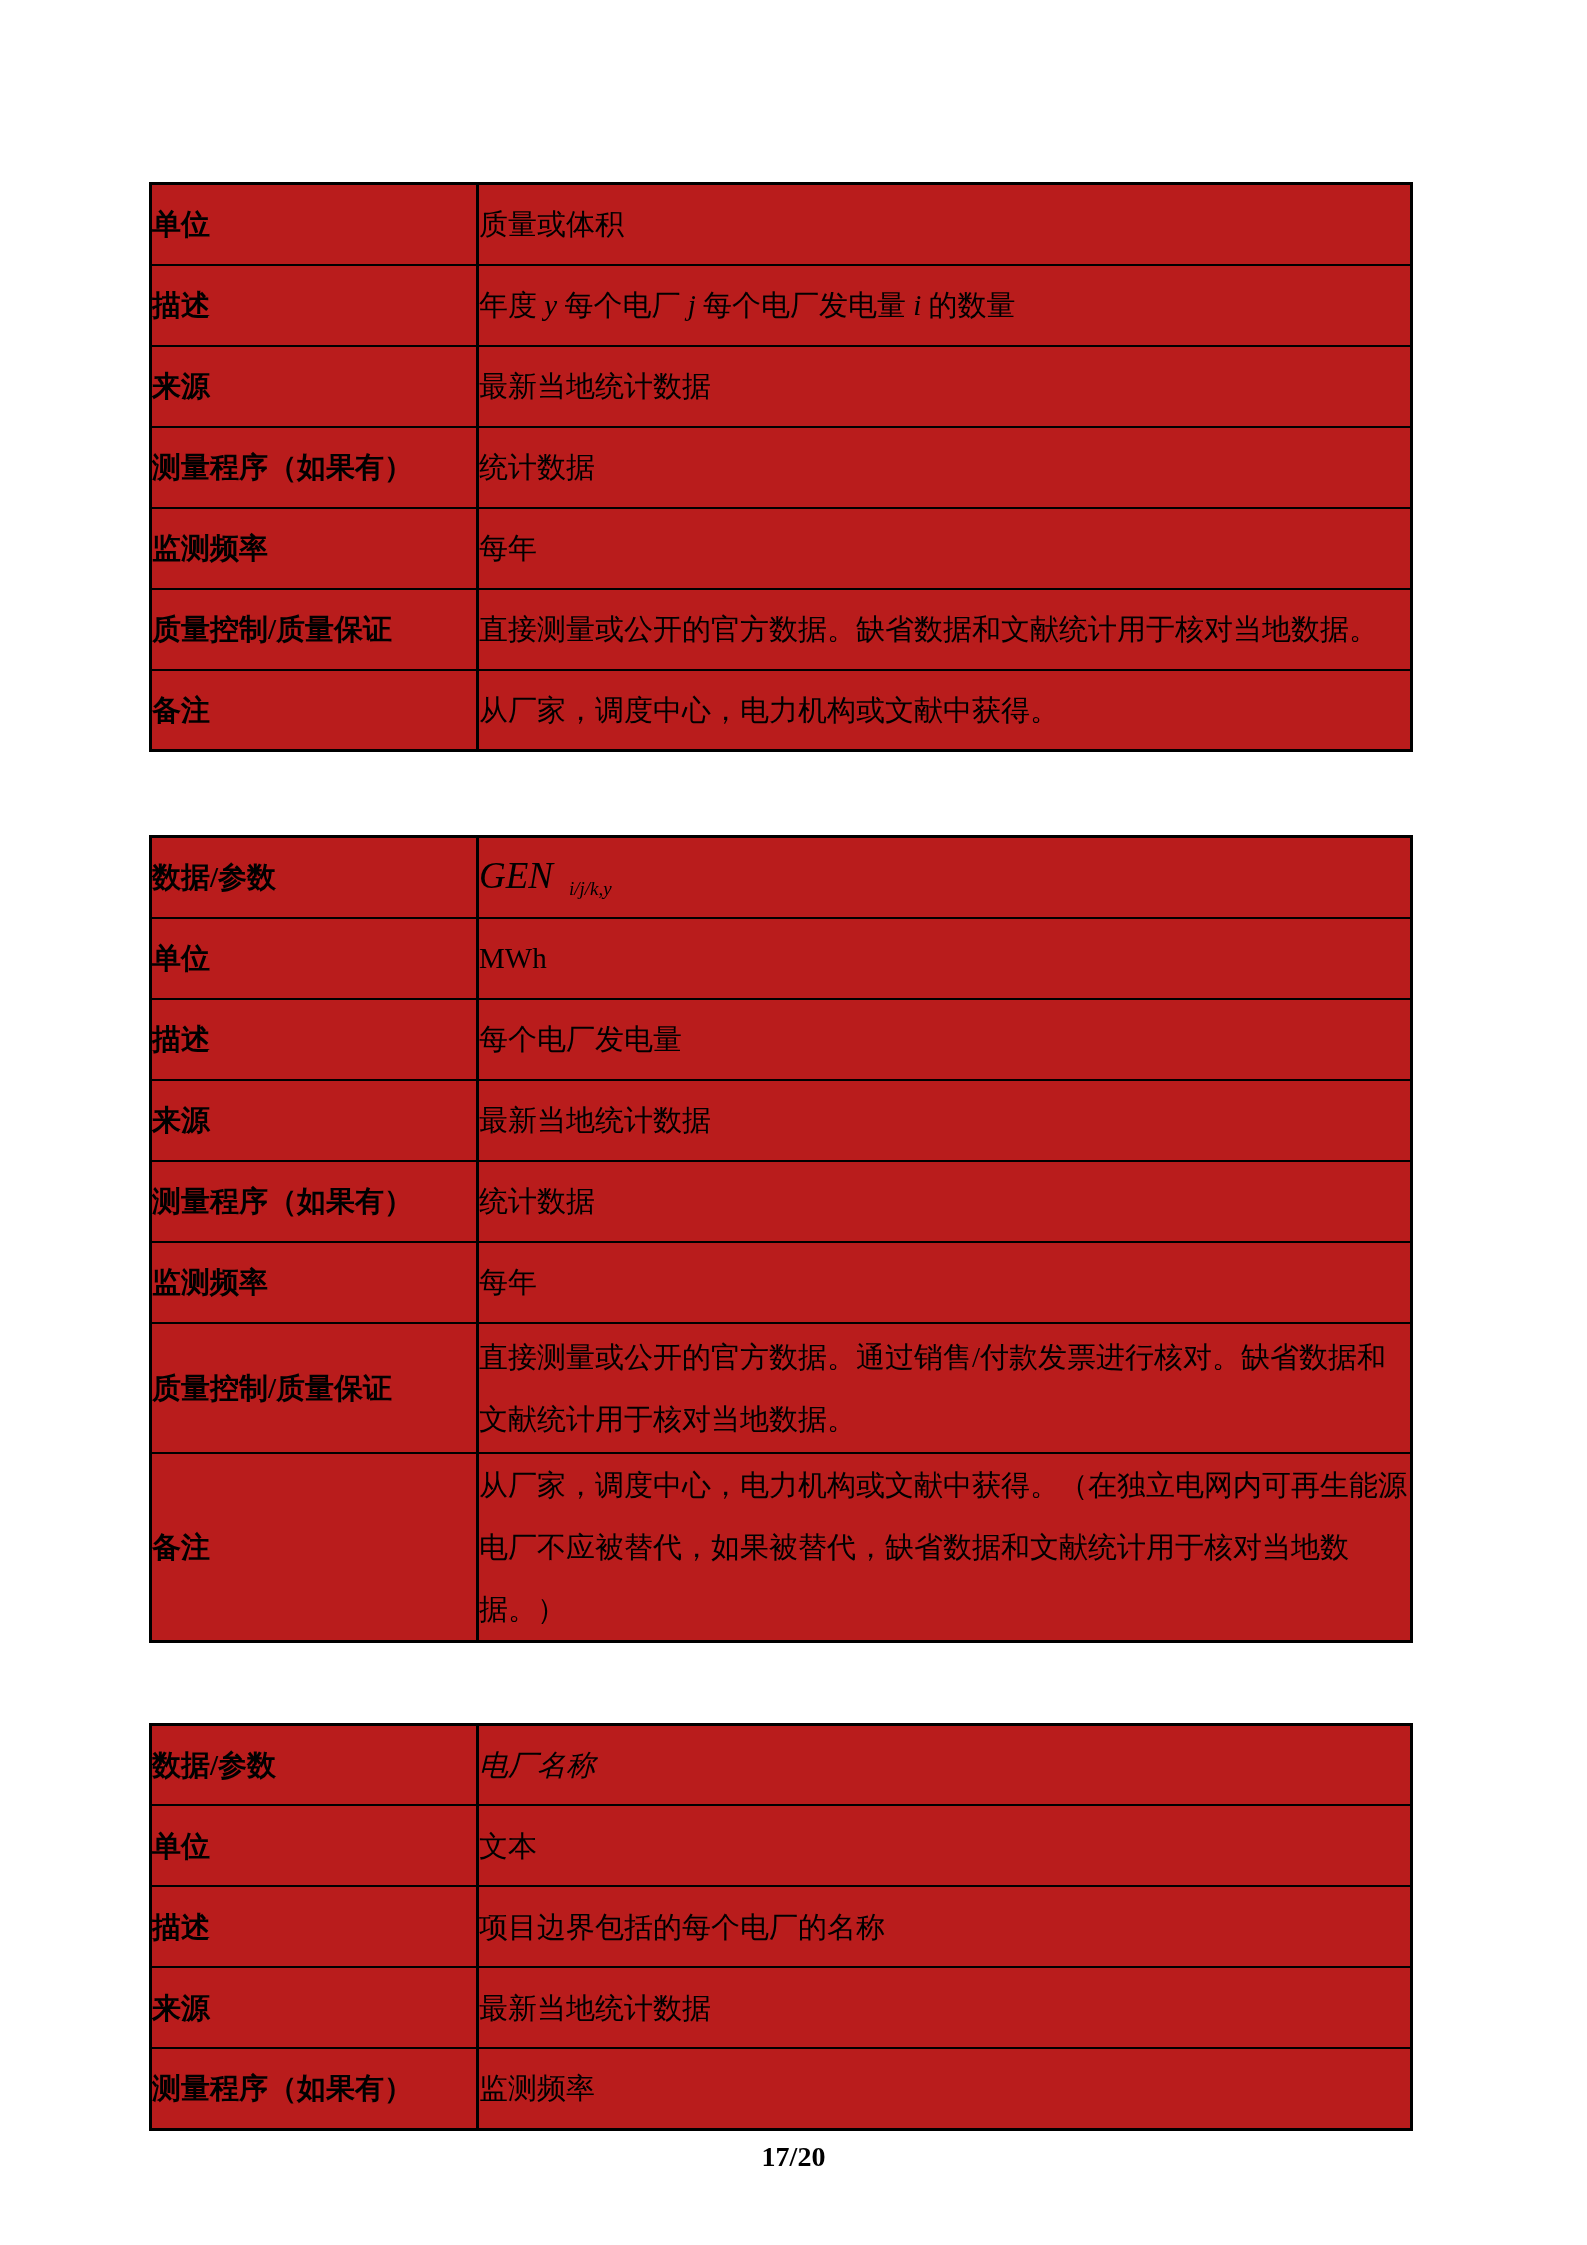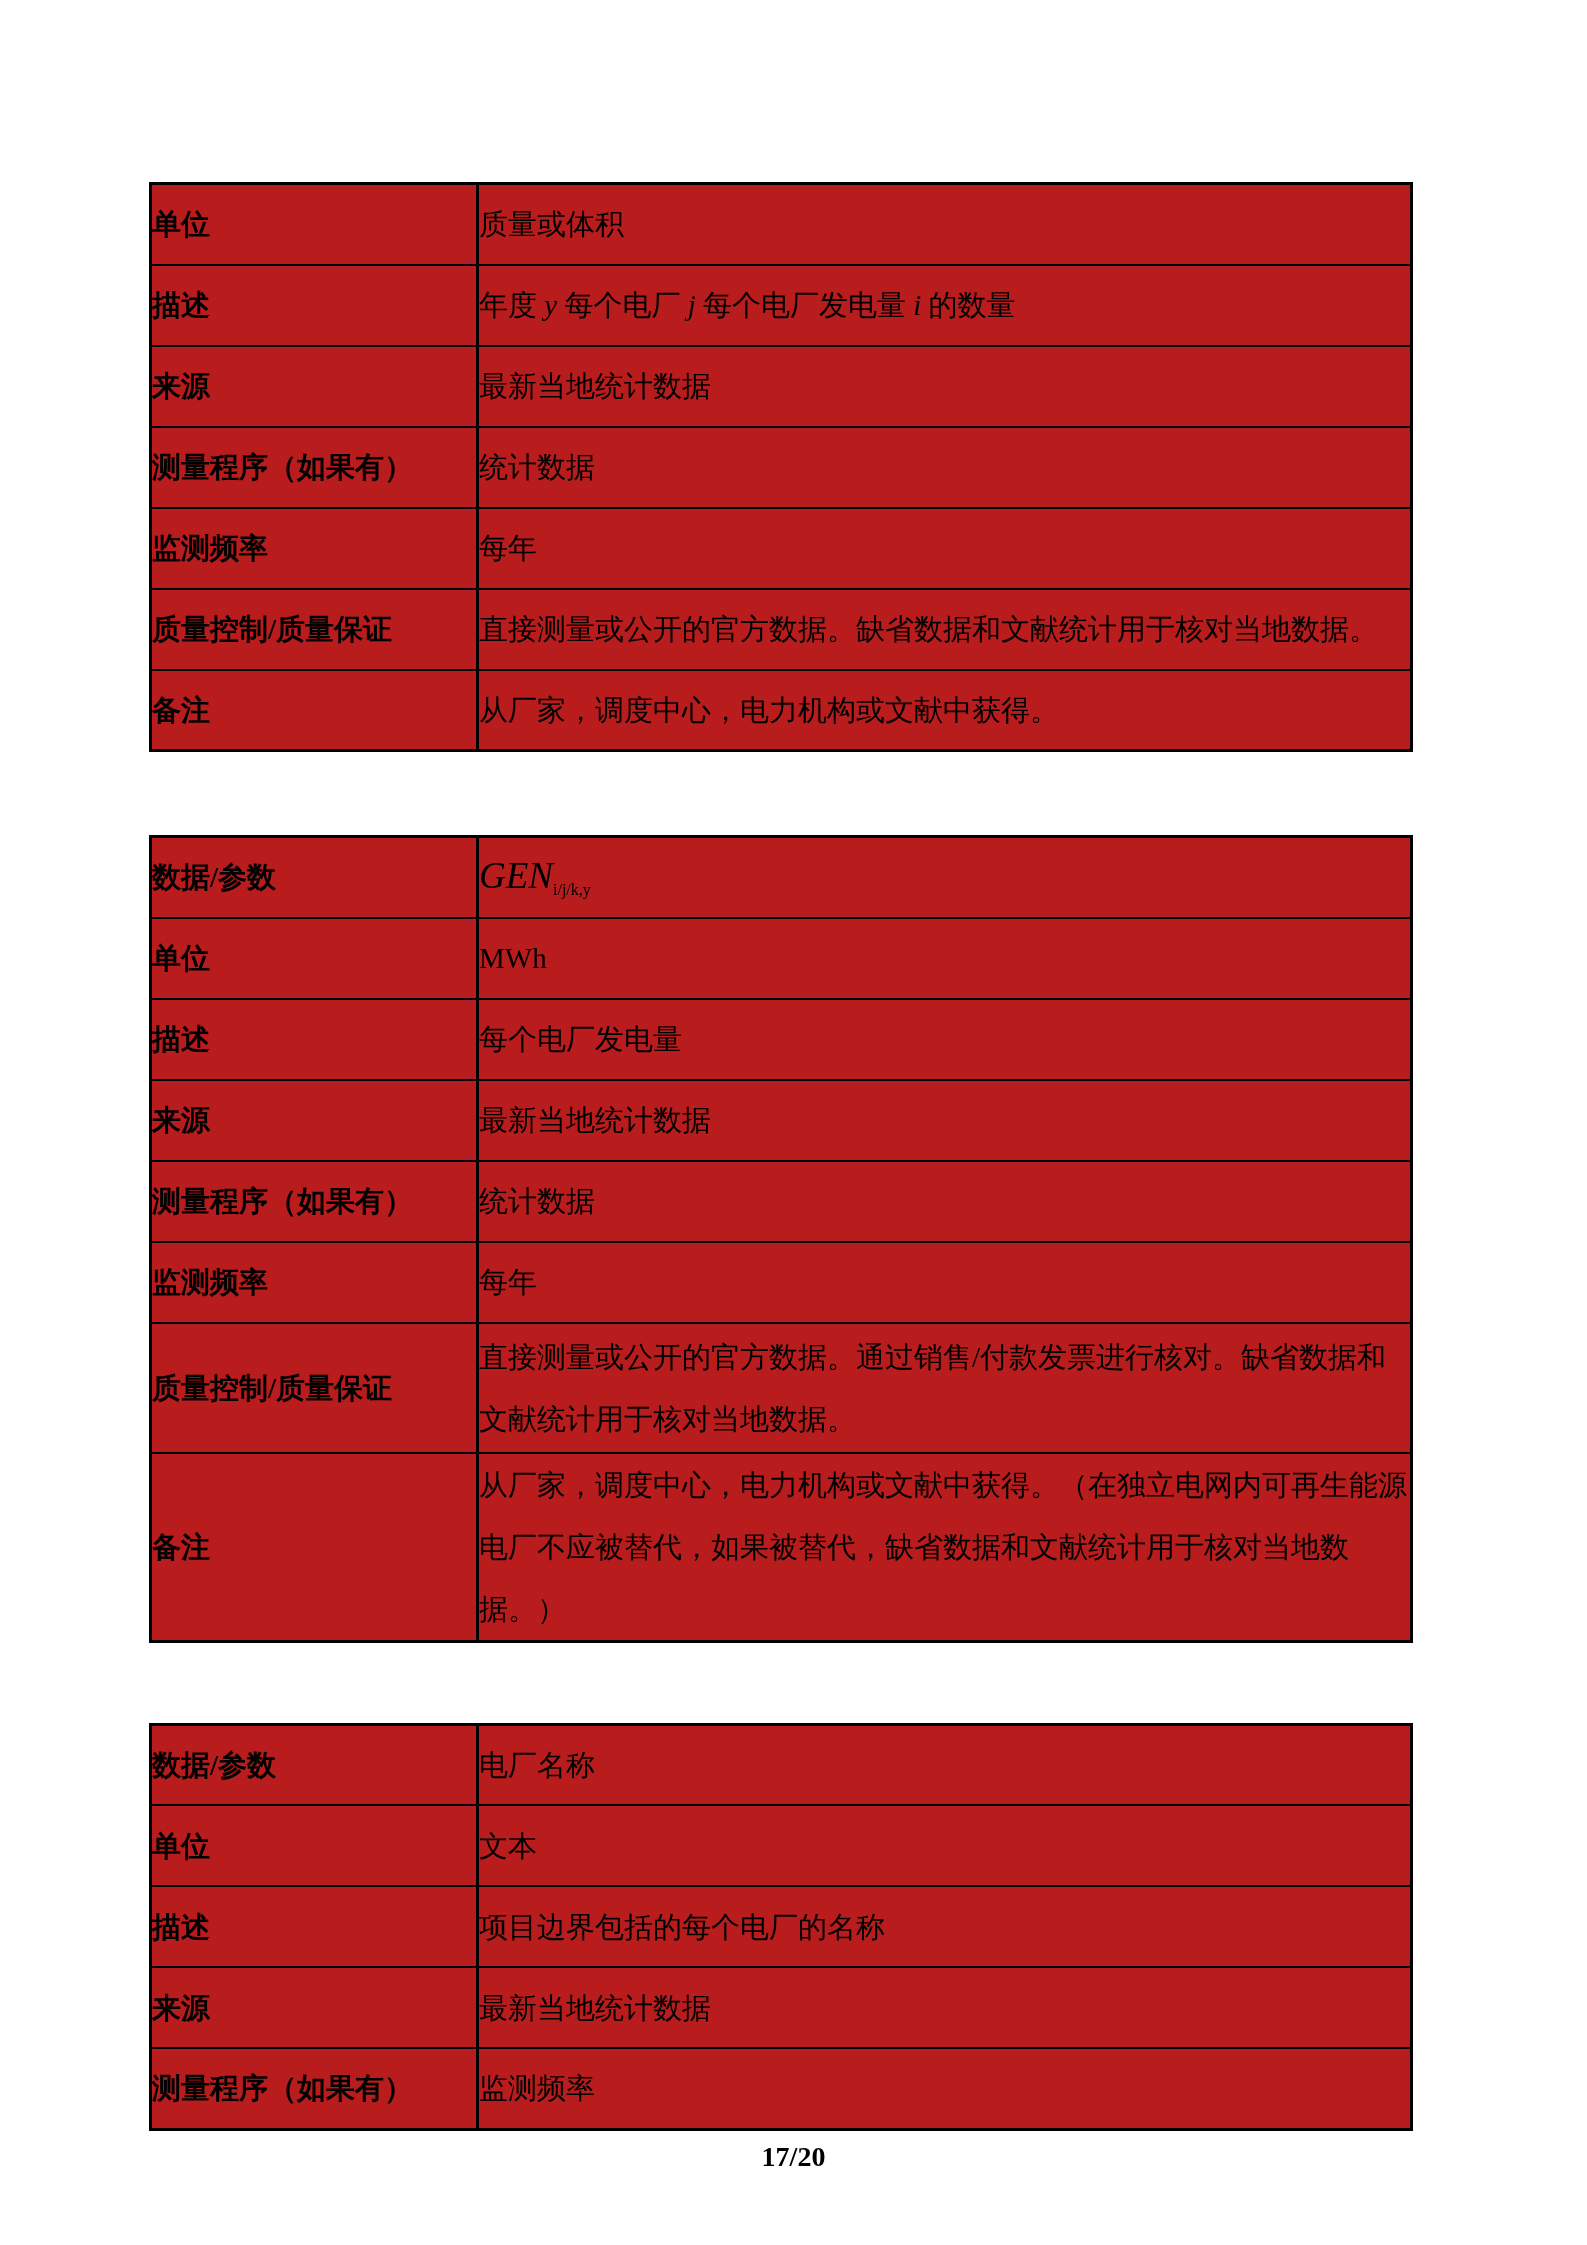--- a/index.html
+++ b/index.html
@@ -39,33 +39,35 @@
   }
   td.val {
     padding-left: 13px;
     padding-right: 24px;
   }
   tr.h1 { height: 81px; }
   tr.h2 { height: 130px; }
   #table1 { margin-top: 182px; }
   #table2 { margin-top: 83px; }
   #table3 { margin-top: 80px; }
-  .italic-val { }
+  .italic-val { font-style: italic; }
   i.math-var {
     font-style: italic;
     font-family: "Liberation Serif", "DejaVu Serif", serif;
   }
   i.param-base {
     font-style: italic;
     font-size: 37px;
   }
   sub.param-sub {
-    font-size: 16px;
+    font-style: italic;
+    font-size: 19px;
     line-height: 0;
     vertical-align: sub;
+    margin-left: 16px;
   }
   .page-footer {
     width: 1587px;
     margin-top: 10px;
     text-align: center;
     font-weight: bold;
     font-size: 28px;
   }
 </style>
 </head>

